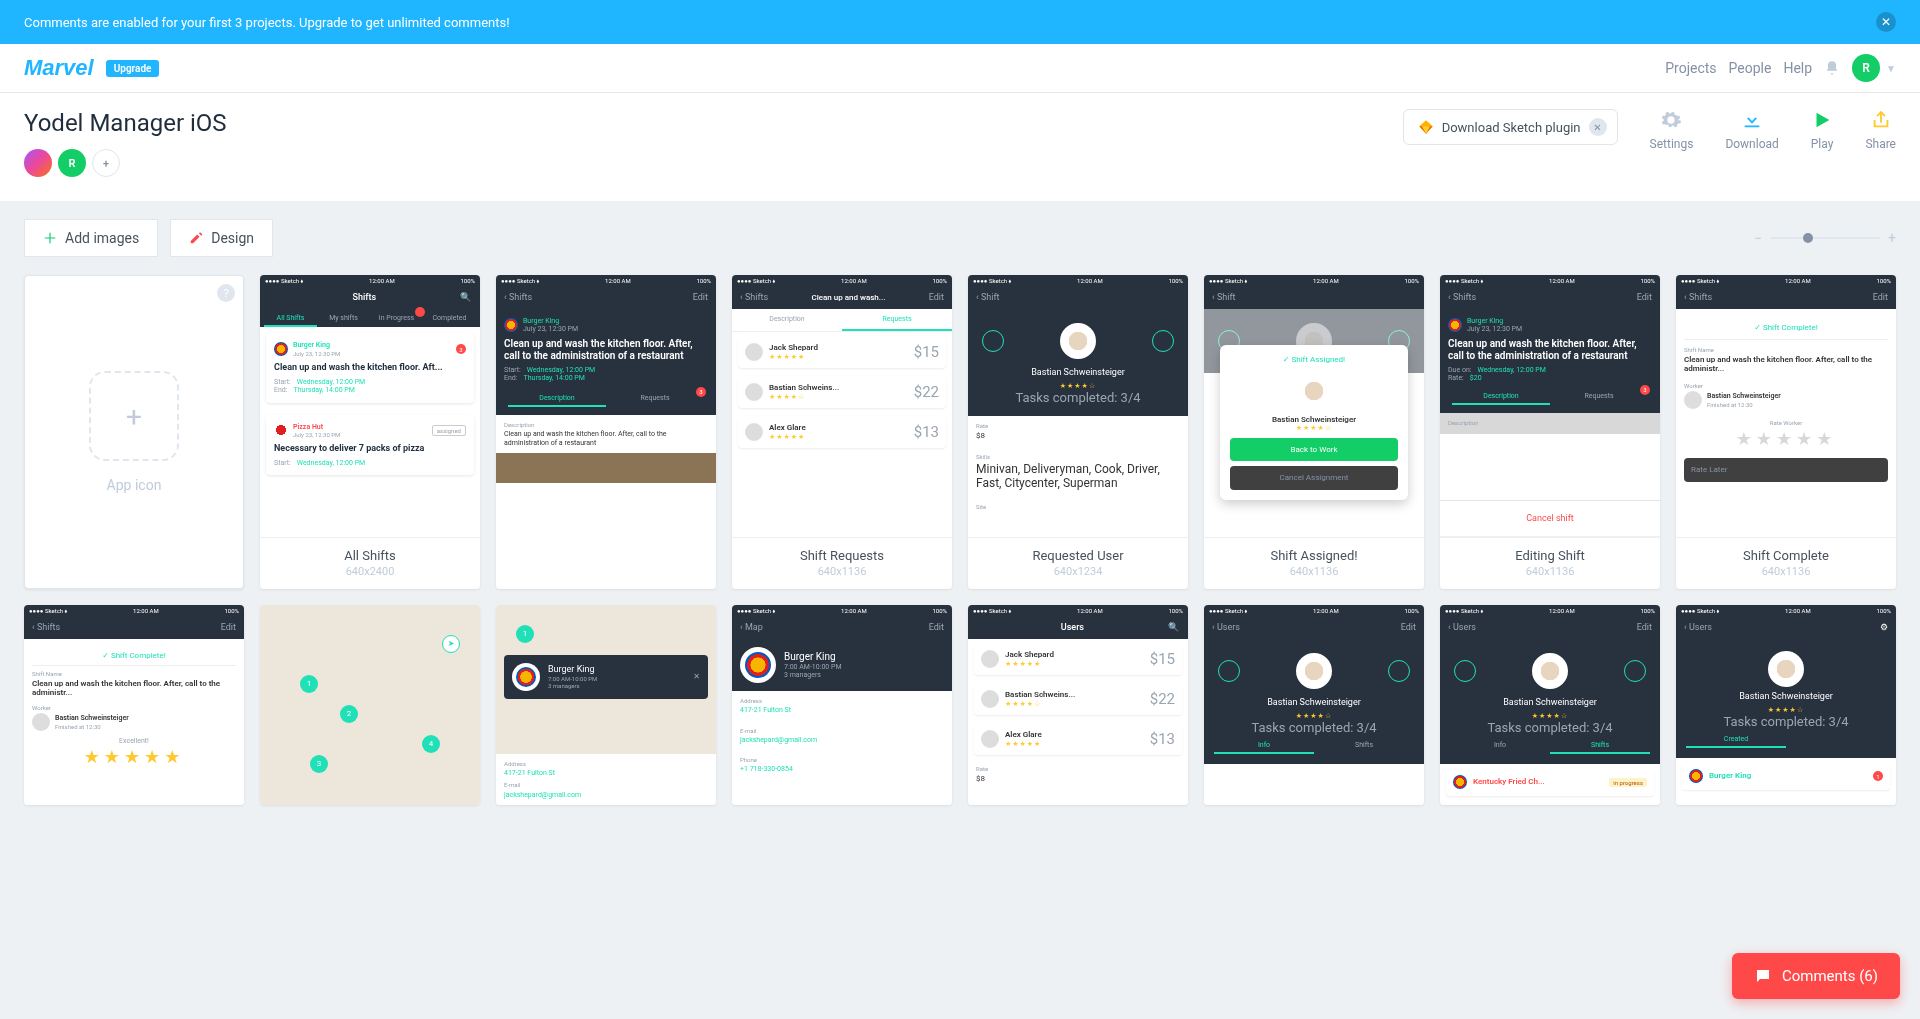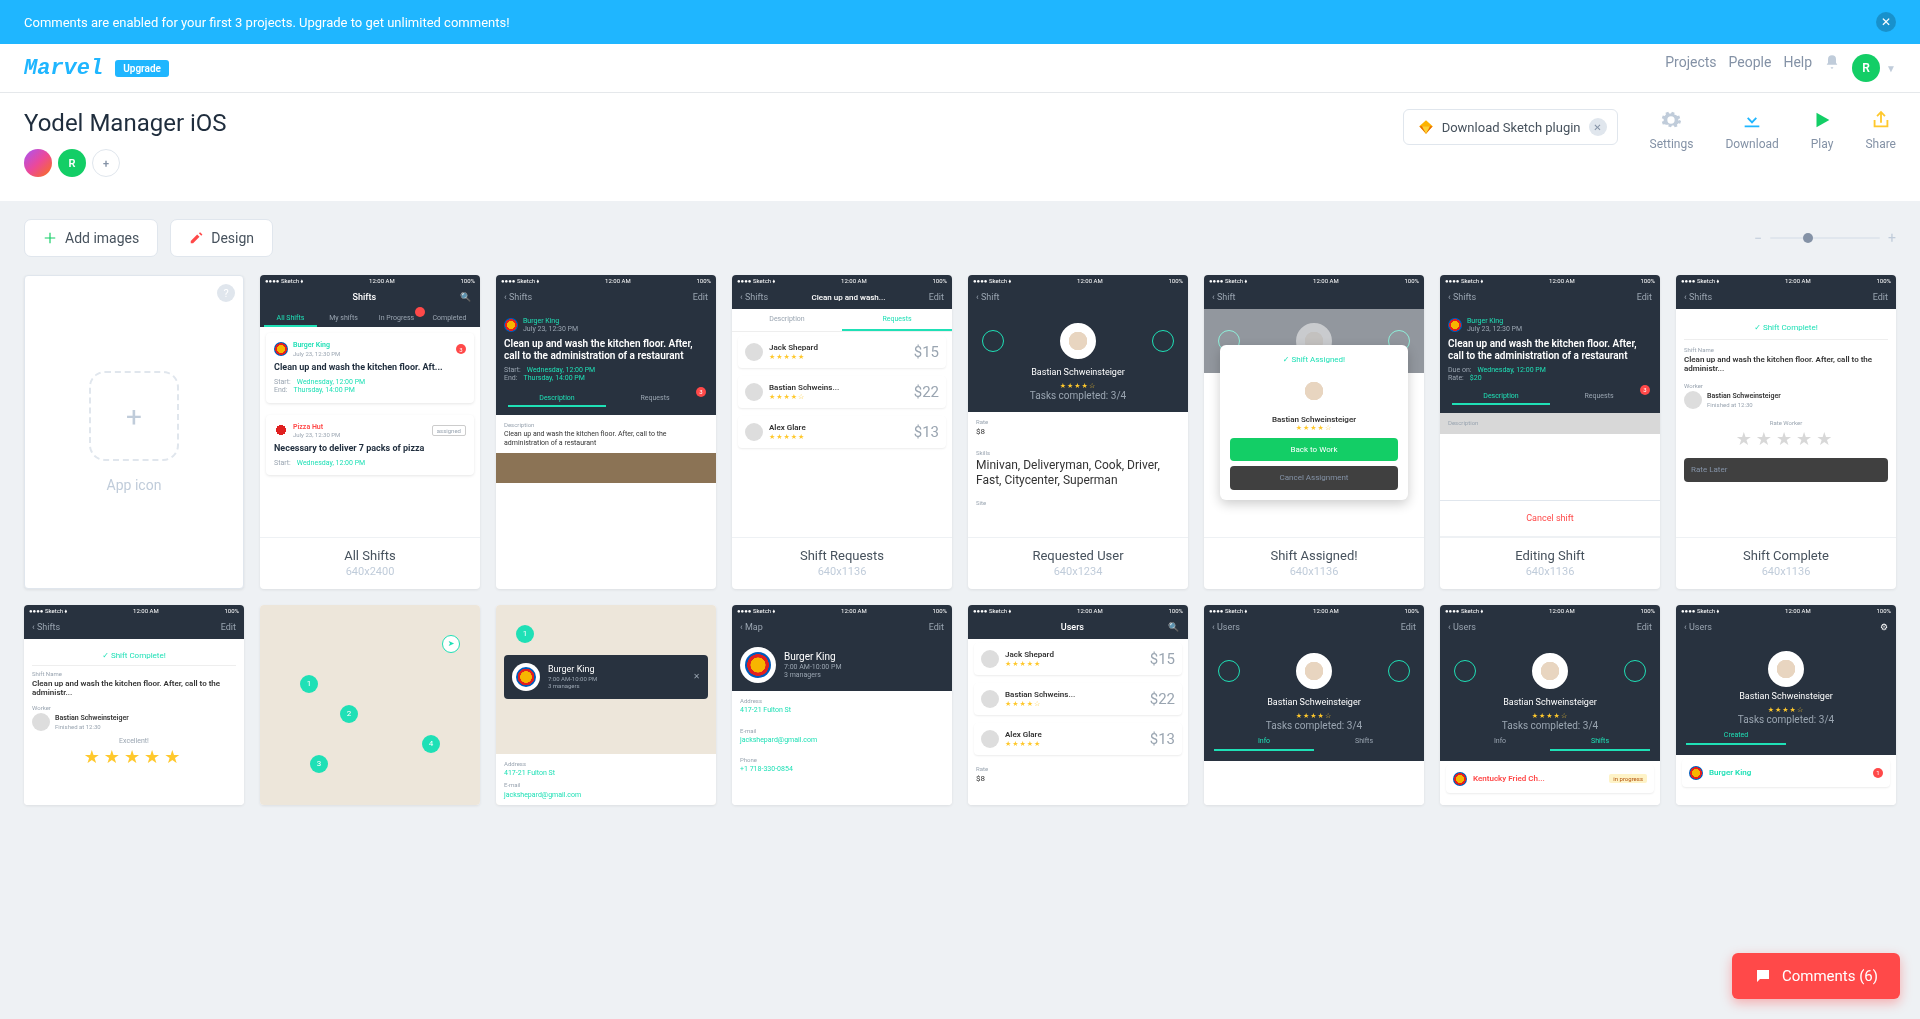--- a/index.html
+++ b/index.html
@@ -1,42 +1,42 @@
 <!DOCTYPE html>
 <html><head>
 <meta charset="utf-8">
 <style>
 *{box-sizing:border-box;margin:0;padding:0}
 body{font-family:-apple-system,BlinkMacSystemFont,"Segoe UI",Roboto,sans-serif;background:#eef1f4;color:#333;font-size:14px;overflow-x:hidden}
 .banner{background:#1fb6ff;color:#fff;padding:12px 24px;display:flex;align-items:center;justify-content:space-between;font-size:13px}
 .banner-close{width:20px;height:20px;background:rgba(0,0,0,.2);border-radius:50%;display:flex;align-items:center;justify-content:center;cursor:pointer;color:#fff;font-size:12px}
 .topbar{background:#fff;padding:10px 24px;display:flex;align-items:center;justify-content:space-between;border-bottom:1px solid #e5e8eb}
 .brand{display:flex;align-items:center;gap:12px}
-.logo{font-family:Liberation Mono, monospace;font-weight:700;font-style:italic;color:#1fb6ff;font-size:22px}
+.logo{font-family:Liberation Sans, sans-serif;font-weight:700;font-style:italic;color:#1fb6ff;font-size:22px}
 .upgrade-badge{background:#1fb6ff;color:#fff;font-size:10px;padding:3px 8px;border-radius:3px;font-weight:600;position:relative}
 .upgrade-badge::before{content:"";position:absolute;left:-4px;top:50%;transform:translateY(-50%);border:4px solid transparent;border-right-color:#1fb6ff}
-.nav{display:flex;gap:12px;color:#8492a6;font-size:14px}
+.nav{display:flex;align-items:center;gap:12px;color:#8492a6;font-size:14px}
 .nav-item{cursor:pointer}
 .bell{width:16px;height:16px;color:#c0ccda}
 .avatar-sm{width:28px;height:28px;border-radius:50%;background:#13ce66;color:#fff;display:flex;align-items:center;justify-content:center;font-weight:600;font-size:12px}
 .chev{color:#c0ccda;font-size:10px}
 .header{background:#fff;padding:16px 24px 24px;display:flex;align-items:flex-start;justify-content:space-between}
 .proj-title{font-size:24px;font-weight:400;color:#1f2d3d;margin-bottom:12px}
 .collab{display:flex;gap:6px}
 .collab-av{width:28px;height:28px;border-radius:50%;display:flex;align-items:center;justify-content:center;font-size:11px;font-weight:600;color:#fff}
 .collab-add{background:#fff;border:1px solid #e0e6ed;color:#8492a6}
 .actions{display:flex;align-items:flex-start;gap:32px}
 .sketch-pill{display:flex;align-items:center;gap:8px;background:#fff;border:1px solid #e0e6ed;padding:8px 10px 8px 14px;border-radius:6px;color:#47525d;font-size:13px}
 .sketch-icon{width:16px;height:16px}
 .pill-x{width:18px;height:18px;border-radius:50%;background:#e0e6ed;display:flex;align-items:center;justify-content:center;font-size:10px;color:#8492a6;cursor:pointer}
 .action{display:flex;flex-direction:column;align-items:center;gap:6px;color:#8492a6;font-size:12px;cursor:pointer}
 .action-icon{width:22px;height:22px}
 .toolbar{padding:18px 24px;display:flex;align-items:center;justify-content:space-between}
 .tb-left{display:flex;gap:12px}
-.btn{background:#fff;border:1px solid #e0e6ed;padding:10px 18px;border-radius:7px;display:flex;align-items:center;gap:8px;color:#47525d;font-size:14px;cursor:pointer}
+.btn{background:#fff;border:1px solid #e0e6ed;padding:10px 18px;border-radius:0;display:flex;align-items:center;gap:8px;color:#47525d;font-size:14px;cursor:pointer}
 .btn-icon{width:14px;height:14px}
 .zoom{display:flex;align-items:center;gap:8px;color:#c0ccda}
 .zoom-track{width:110px;height:2px;background:#e0e6ed;position:relative;border-radius:2px}
 .zoom-thumb{position:absolute;width:10px;height:10px;background:#8492a6;border-radius:50%;top:-4px;left:30%}
 .grid{padding:0 24px 100px;display:grid;grid-template-columns:repeat(8,1fr);gap:16px}
 .card{background:#fff;border-radius:4px;overflow:hidden;box-shadow:0 1px 3px rgba(0,0,0,.08);display:flex;flex-direction:column}
 .thumb{height:262px;overflow:hidden;position:relative;font-size:8px;line-height:1.2}
 .card-meta{padding:10px;text-align:center;border-top:1px solid #eef1f4}
 .card-title{color:#47525d;font-size:13px;margin-bottom:2px}
 .card-dim{color:#c0ccda;font-size:11px}
@@ -69,21 +69,21 @@
 .dark-block .h{font-size:10px;font-weight:600;margin:4px 0}
 .dark-block .sub{font-size:7px;color:#9aa5b1}
 .user-pill{display:flex;align-items:center;gap:6px;padding:7px;margin:4px 6px;background:#fff;border-radius:4px;box-shadow:0 1px 2px rgba(0,0,0,.08)}
 .user-av{width:18px;height:18px;border-radius:50%;background:#ddd}
 .user-name{font-size:8px;font-weight:600;flex:1}
 .user-price{font-size:15px;color:#9aa5b1}
 .stars{color:#ffc82c;font-size:7px;letter-spacing:1px}
 .profile-dark{background:#28323f;color:#fff;text-align:center;padding:10px 6px}
 .profile-av{width:36px;height:36px;border-radius:50%;background:#fff;margin:4px auto;background-image:radial-gradient(circle,#e8d5c0 40%,#fff 42%);border:2px solid #fff}
 .profile-name{font-size:9px;margin:4px 0}
-.profile-sub{font-size:10px;color:#9aa5b1}
+.profile-sub{font-size:13px;color:#9aa5b1}
 .circle-btns{display:flex;justify-content:space-between;align-items:center;padding:0 8px}
 .circ{width:22px;height:22px;border:1px solid #1fe0b6;border-radius:50%}
 .sect{padding:6px 8px}
 .sect-lbl{font-size:6px;color:#9aa5b1;margin-bottom:2px}
 .sect-val{font-size:8px}
 .modal{background:#fff;margin:16px 8px;border-radius:6px;padding:10px;text-align:center;box-shadow:0 4px 12px rgba(0,0,0,.2)}
 .modal-title{color:#1fe0b6;font-size:8px;margin-bottom:8px}
 .modal-btn{padding:7px;border-radius:4px;font-size:8px;margin-top:5px}
 .btn-green{background:#13ce66;color:#fff}
 .btn-grey{background:#404040;color:#8492a6}

